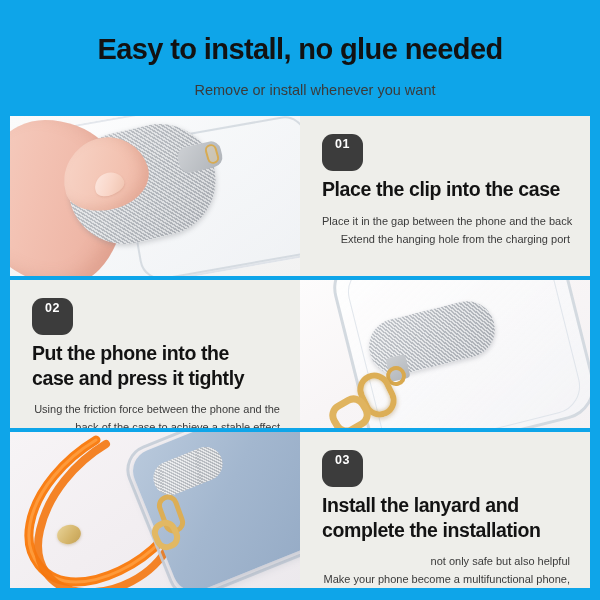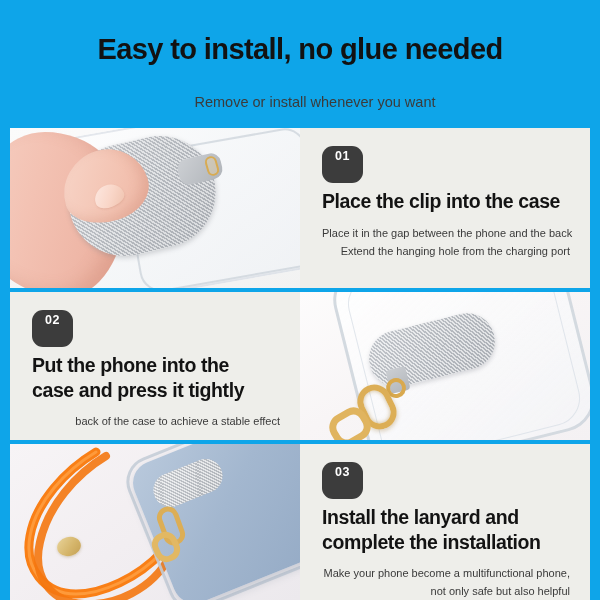--- a/index.html
+++ b/index.html
@@ -17,21 +17,21 @@
   
   .header { padding-top: 34px; text-align: center; }
   .headline {
     font-size: 29px;
     font-weight: bold;
     color: #121212;
     letter-spacing: -0.6px;
     line-height: 1.1;
   }
   .subhead {
-    margin-top: 28px;
+    margin-top: 16px;
     font-size: 14.5px;
     color: #3b3b3b;
     font-weight: normal;
     padding-left: 30px;
   }
 
   
   .rows { margin-top: 18px; padding: 0 10px; }
   .row {
     display: flex;
@@ -289,20 +289,21 @@
 
     <div class="row r2">
 
       <div class="cell textpanel">
         <div class="badge">02</div>
         <div class="steptitle">
           <div>Put the phone into the</div>
           <div>case and press it tightly</div>
         </div>
         <div class="stepdesc">
+          <div>Using the friction force between the phone and the</div>
           <div>back of the case to achieve a stable effect</div>
         </div>
       </div>
 
       <div class="cell photo p2">
         <div class="case2"></div>
         <div class="case2in"></div>
         <div class="clip2"></div>
         <div class="tab2"></div>
         <div class="ring2"></div>
@@ -330,20 +331,20 @@
         <div class="bead3"></div>
       </div>
 
       <div class="cell textpanel">
         <div class="badge">03</div>
         <div class="steptitle">
           <div>Install the lanyard and</div>
           <div>complete the installation</div>
         </div>
         <div class="stepdesc">
+          <div>not only safe but also helpful</div>
           <div>Make your phone become a multifunctional phone,</div>
-          <div>not only safe but also helpful</div>
         </div>
       </div>
     </div>
 
   </div>
 </div>
 
 </body></html>

